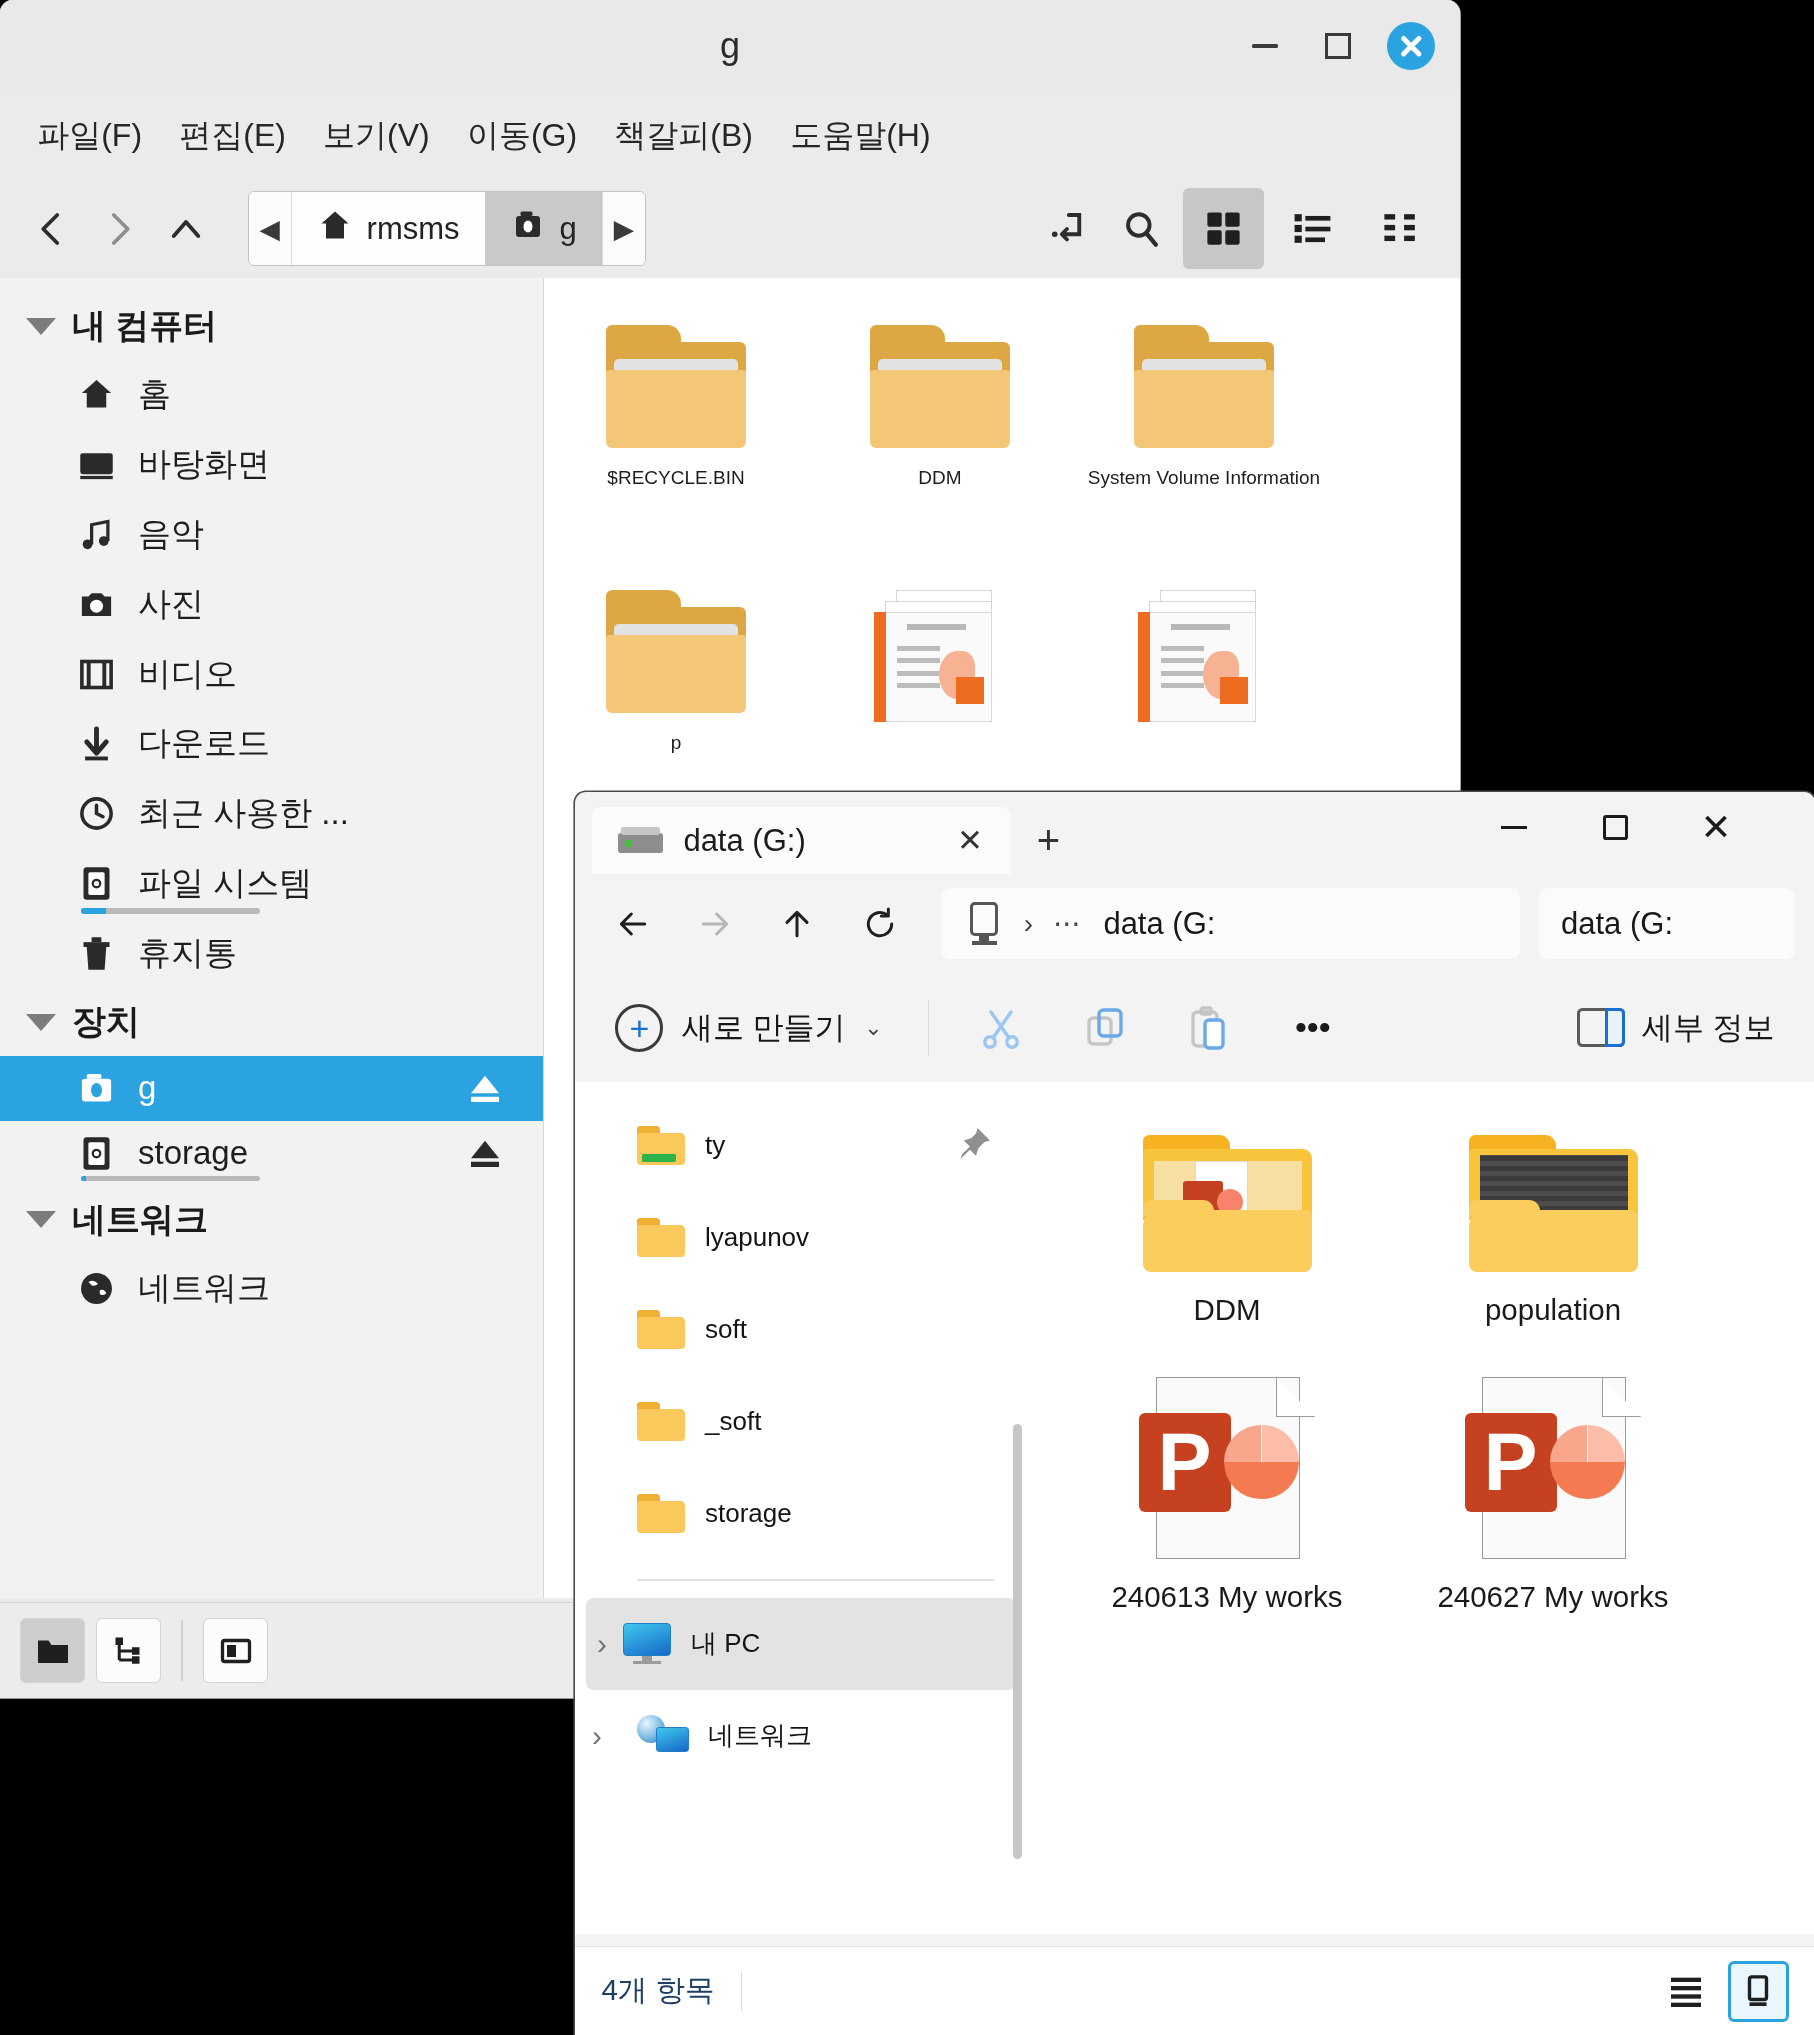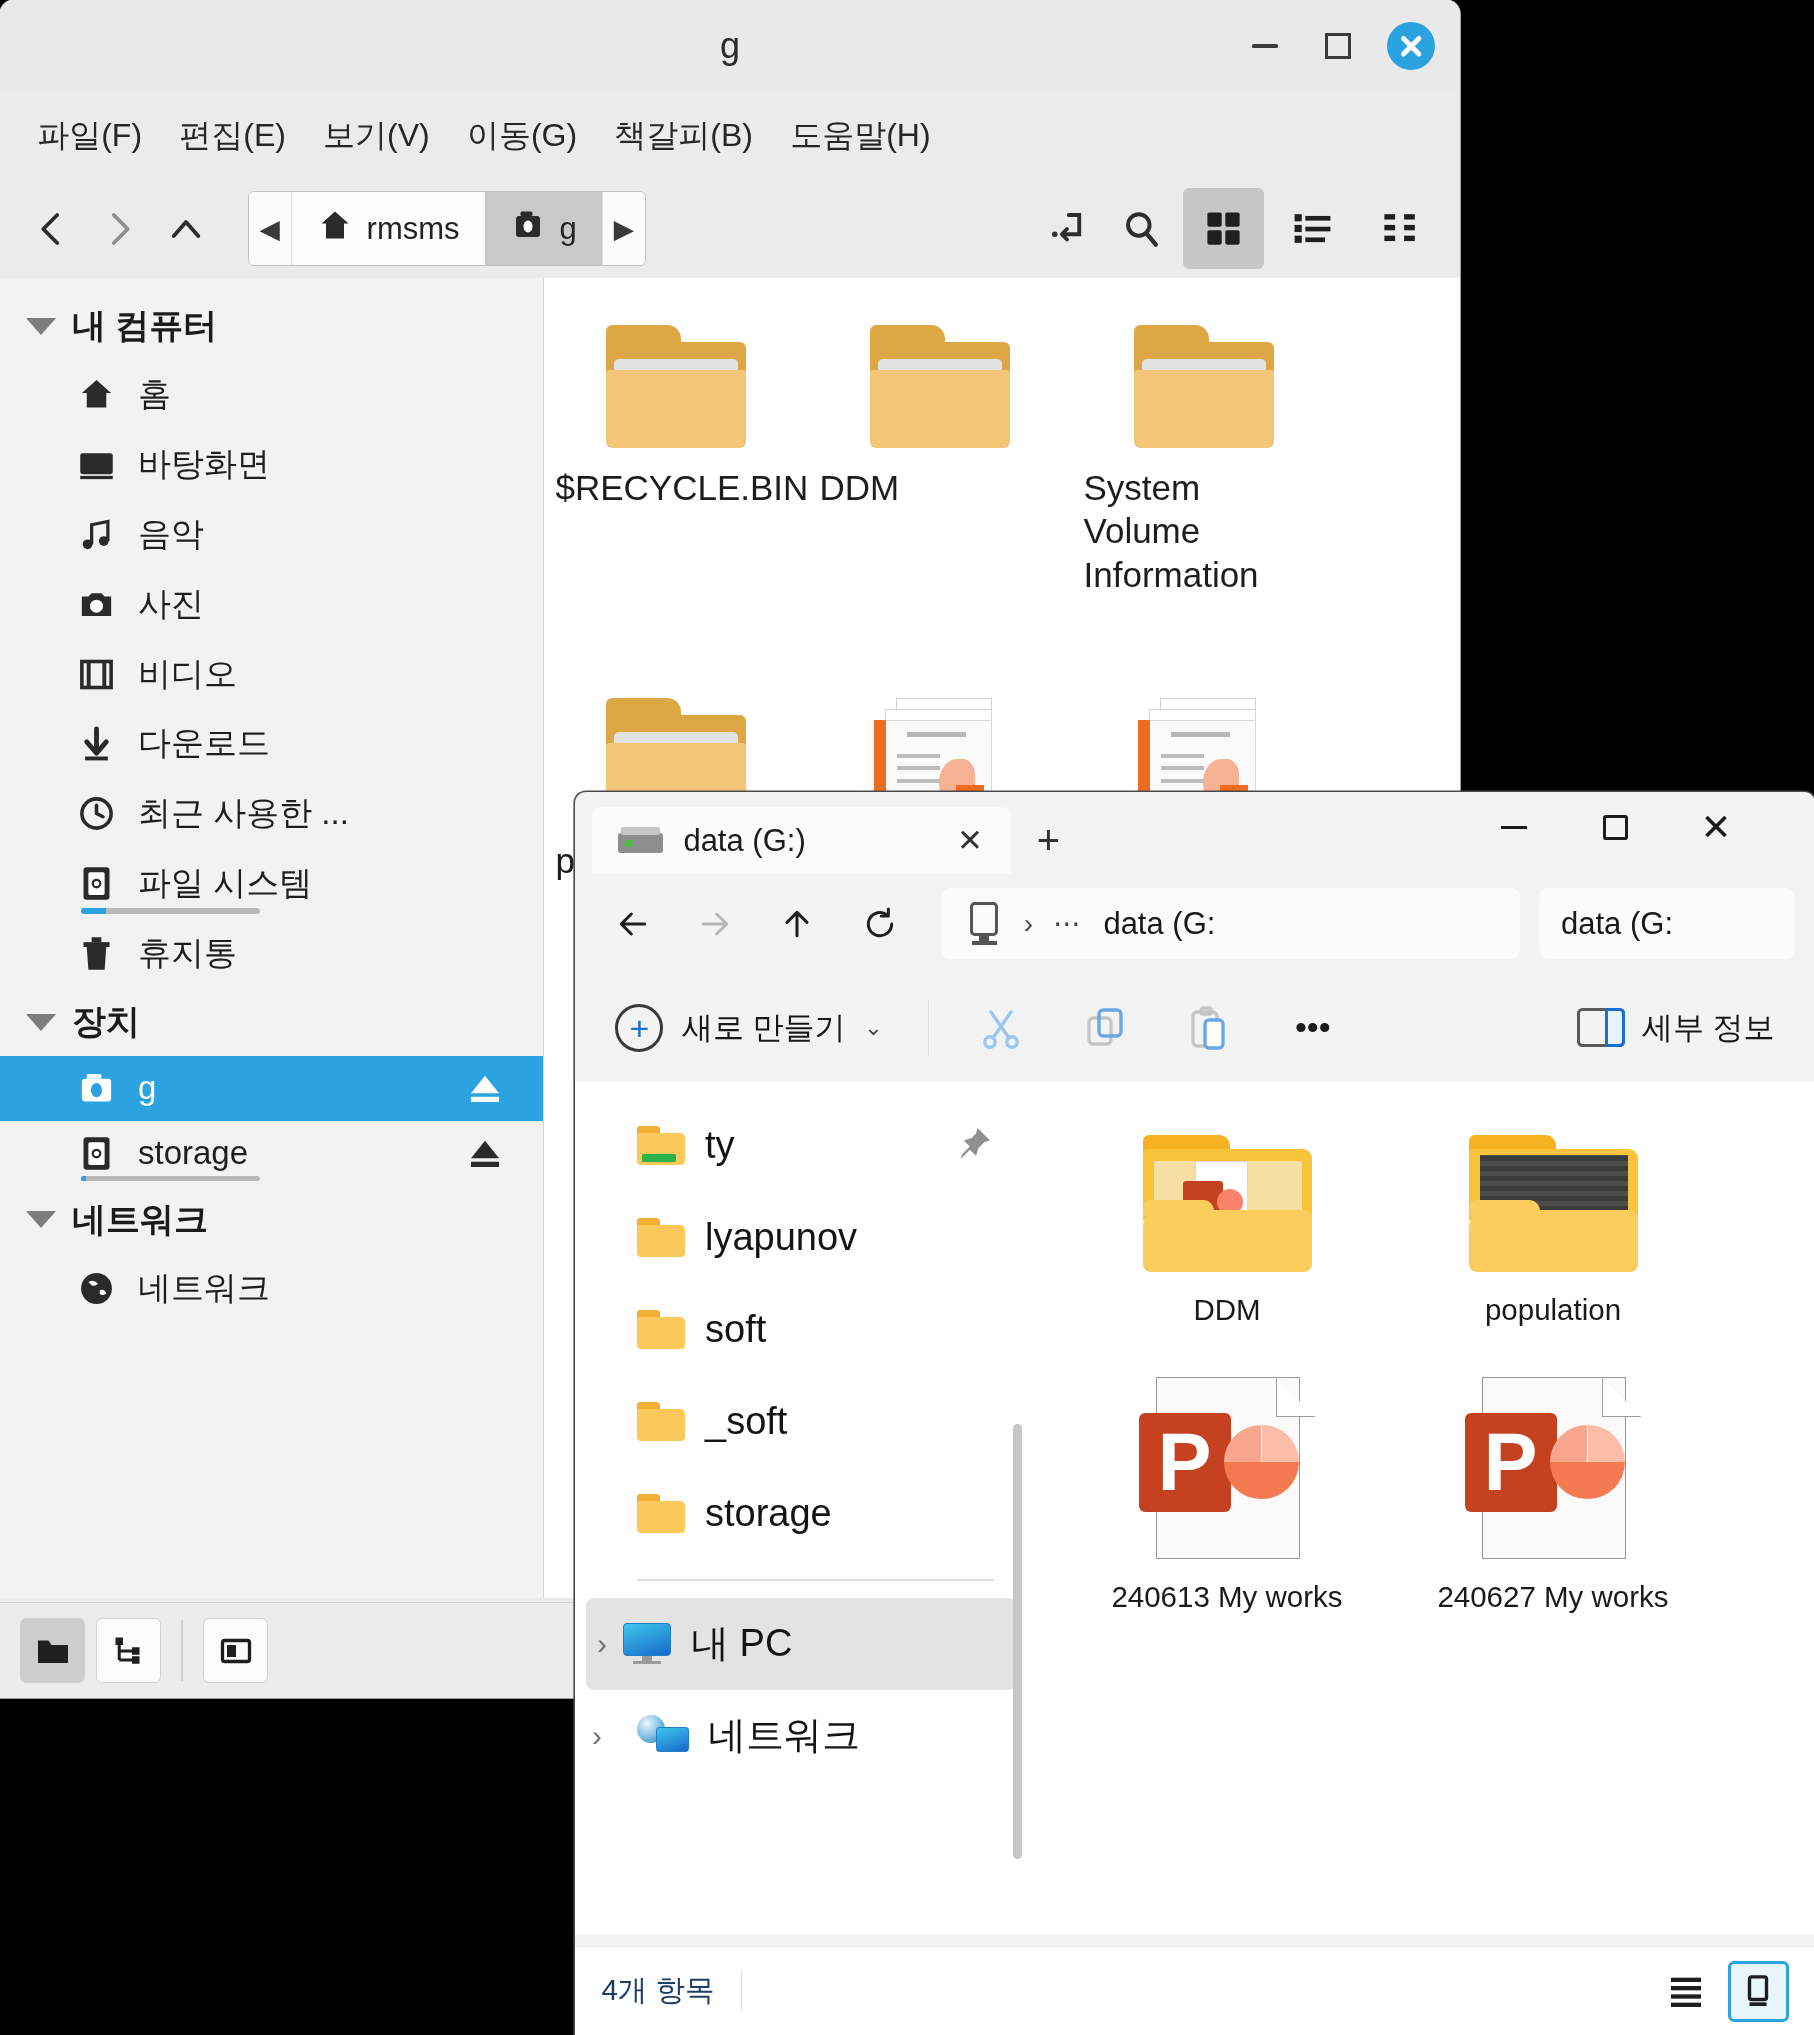--- a/index.html
+++ b/index.html
@@ -82,21 +82,21 @@
   .sb-item.selected .ic{ color:#fff;}
   .eject{ position:absolute; right:37px; top:50%; transform:translateY(-50%);
           width:42px;height:42px;display:flex;align-items:center;justify-content:center;}
   .capacity{ position:absolute; left:81px; bottom:4.7px; width:179px;height:5.4px;
              background:#b9b9b9; border-radius:3.1px; overflow:hidden;}
   .capacity > i{ display:block;height:100%; background:#2aa3e0;}
   #gtk-content{ flex:1; background:#ffffff; padding:31px 0 0 0; position:relative;}
   .icon-grid{ display:flex; flex-wrap:wrap; }
   .grid-cell{ width:264px; padding-top:15.5px; display:flex; flex-direction:column;
               align-items:center; }
-  .grid-cell .label{ margin-top:17px; font-size:35px; color:#1d1d1d; text-align:left;
+  .grid-cell .label{ margin-top:17px; font-size:19px; color:#1d1d1d; text-align:center;
                      line-height:1.25; width:241px;}
   .gfolder{ width:140px;height:124px;position:relative;}
   .gfolder .tab{ position:absolute;left:0;top:0;width:75px;height:26.4px;background:#dda843;
                  border-radius:6.2px 14px 0 0;}
   .gfolder .back{ position:absolute;left:0;top:17px;width:140px;height:31px;background:#dda843;
                   border-radius:6.2px 6.2px 0 0;}
   .gfolder .paper{ position:absolute;left:7.8px;top:34px;width:124px;height:26.4px;background:#e2e2e2;
                    border-radius:4.7px 4.7px 0 0;}
   .gfolder .front{ position:absolute;left:0;top:45px;width:140px;height:78px;background:#f4c678;
                    border-radius:3.1px 3.1px 6.2px 6.2px;}
@@ -173,21 +173,21 @@
   #details-btn .lab{font-size:31px;color:#171717;}
   #details-btn .pane{width:48px;height:39px;border:3.1px solid #5a5a5a;border-radius:5.4px;position:relative;}
   #details-btn .pane i{position:absolute;right:-3.1px;top:-3.1px;bottom:-3.1px;width:20px;border:3.1px solid #1a6fd4;
                        border-radius:0 5.4px 5.4px 0;background:#eaf3fd;}
   #win-body{ display:flex; height:852px; background:#fff;}
   #win-nav{ width:458px; background:#fff; position:relative; padding-top:17px;}
   .wnav-item{ display:flex; align-items:center; gap:20px; height:92px; padding-left:62px; position:relative;}
   .wnav-item.sel{ background:#e3e3e3; border-radius:7.8px; margin:0 17px 0 11px; padding-left:37px;}
   .wnav-item .chev{ position:absolute; left:17px; font-size:29.5px; color:#717171;}
   .wnav-item.sel .chev{ left:11px; }
-  .wnav-item .lbl{ font-size:38px; color:#141414;}
+  .wnav-item .lbl{ font-size:26px; color:#141414;}
   .wfolder{ width:48px;height:39px;position:relative;flex:0 0 48px;}
   .wfolder .tb{position:absolute;left:0;top:0;width:23px;height:9.3px;background:#f0b034;border-radius:3.1px 3.9px 0 0;}
   .wfolder .bd{position:absolute;left:0;top:7px;width:48px;height:32px;background:#fbc85b;border-radius:2.3px 4.7px 3.9px 3.9px;}
   .wfolder .grn{position:absolute;left:4.7px;bottom:2.3px;width:34px;height:8.5px;background:#2cb34a;border-radius:1.6px;}
   .pin{ position:absolute; right:40px; top:50%; transform:translateY(-50%); }
   #nav-divider{ height:1.6px; background:#e0e0e0; margin:20px 39px 17px 62px;}
   #nav-scroll{ position:absolute; right:11px; top:342px; width:9.3px; height:435px;
                background:#c6c6c6; border-radius:4.7px;}
   .pcicon{ width:48px;height:42px;position:relative;flex:0 0 48px;}
   .pcicon .scr{position:absolute;left:0;top:0;width:48px;height:33px;border-radius:3.9px;

